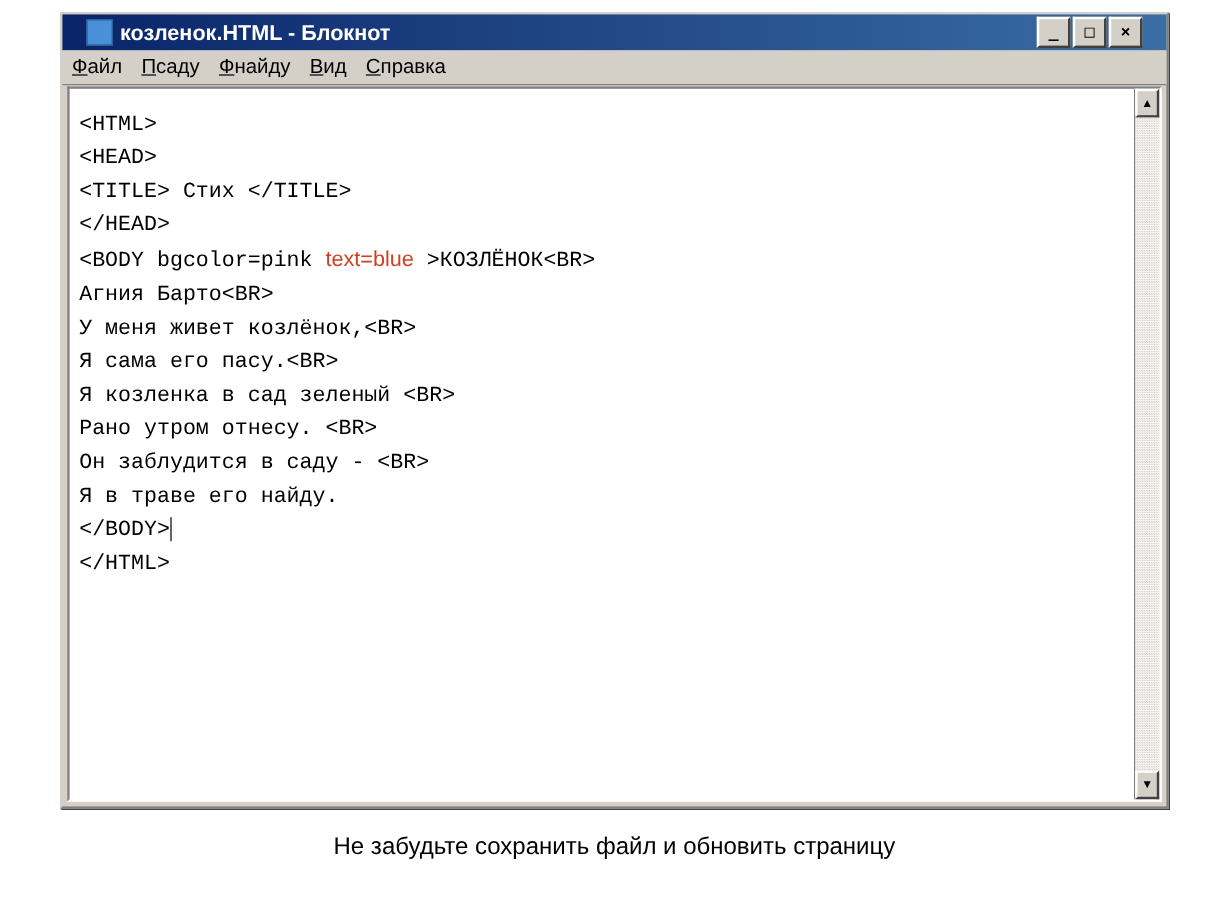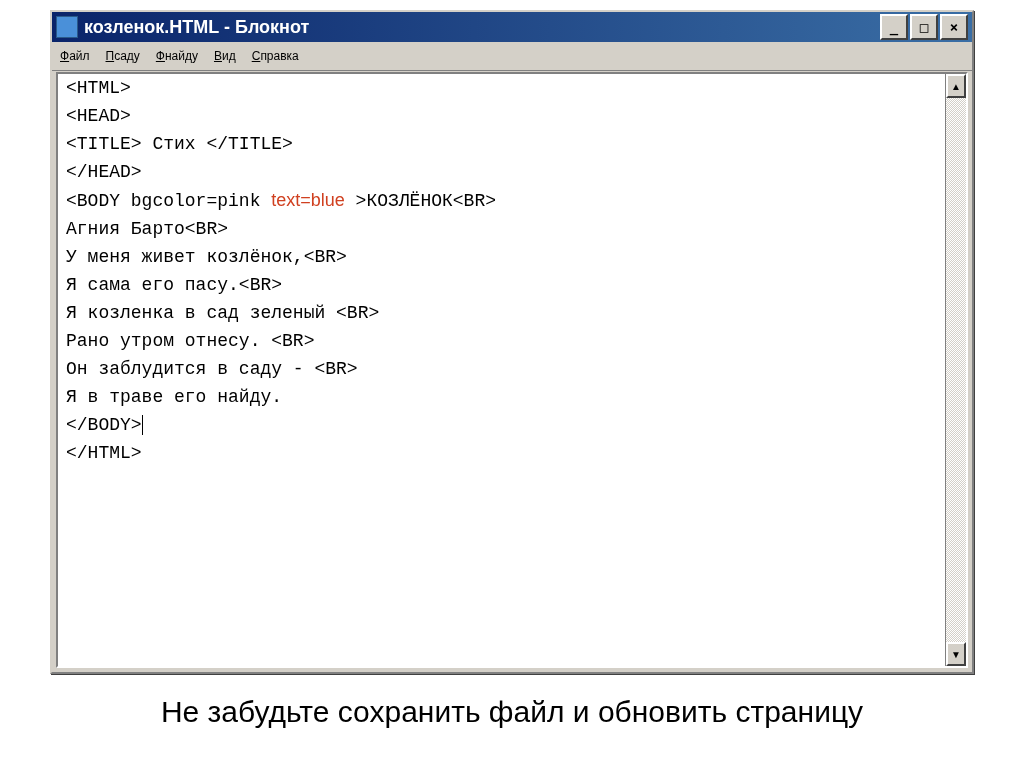--- a/index.html
+++ b/index.html
@@ -21,21 +21,21 @@
     border-top-color: #d4d0c8;
     border-left-color: #d4d0c8;
     background: #d4d0c8;
     box-shadow: 1px 1px 0 #404040;
   }
   .titlebar {
     height: 30px;
     background: linear-gradient(to right, #0a246a, #3a6ea5);
     display: flex;
     align-items: center;
-    padding: 0 4px;
+    padding: 0 20px;
     color: #fff;
     font-weight: bold;
     font-size: 18px;
   }
   .titlebar-icon {
     width: 20px;
     height: 20px;
     background: #4a90d9;
     border: 1px solid #2a5a8a;
     margin-right: 6px;
@@ -66,21 +66,21 @@
     color: #000;
     cursor: pointer;
   }
   .menubar {
     height: 28px;
     background: #d4d0c8;
     display: flex;
     align-items: center;
     padding: 0 8px;
     gap: 16px;
-    font-size: 12px;
+    font-size: 17px;
     border-bottom: 1px solid #808080;
   }
   .menu-item {
     cursor: pointer;
   }
   .menu-item .ul {
     text-decoration: underline;
   }
   .editor-wrap {
     position: absolute;
@@ -91,21 +91,21 @@
     border: 2px solid;
     border-top-color: #808080;
     border-left-color: #808080;
     border-right-color: #fff;
     border-bottom-color: #fff;
     background: #fff;
     display: flex;
   }
   .editor {
     flex: 1;
-    padding: 0 8px;
+    padding: 16px 8px;
     font-family: "Courier New", monospace;
     font-size: 18px;
     line-height: 28px;
     white-space: pre;
     color: #000;
     position: relative;
     overflow: hidden;
   }
   .scrollbar-v {
     width: 20px;
@@ -136,21 +136,21 @@
     color: #d04020;
     font-family: Arial, sans-serif;
     font-size: 18px;
   }
   .caption {
     position: absolute;
     left: 0;
     right: 0;
     top: 695px;
     text-align: center;
-    font-size: 30px;
+    font-size: 20px;
     color: #000;
   }
   .cursor-bar {
     display: inline-block;
     border-left: 1px solid #000;
     height: 20px;
     vertical-align: middle;
   }
 </style>
 </head>

